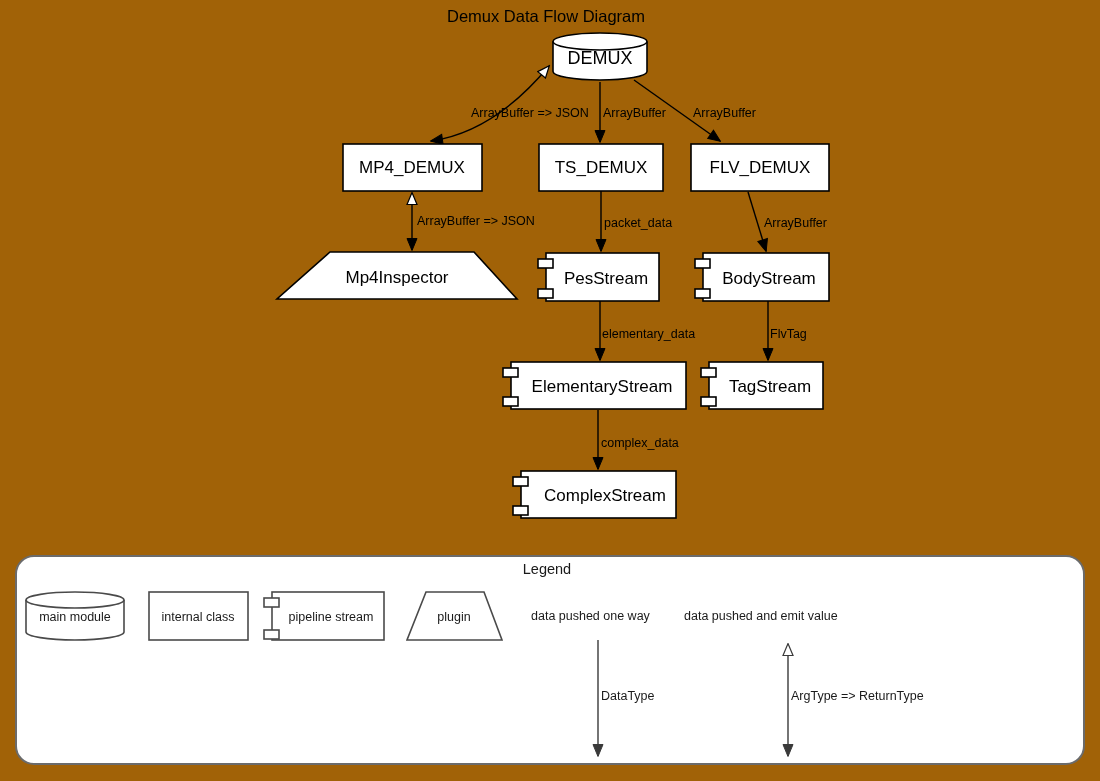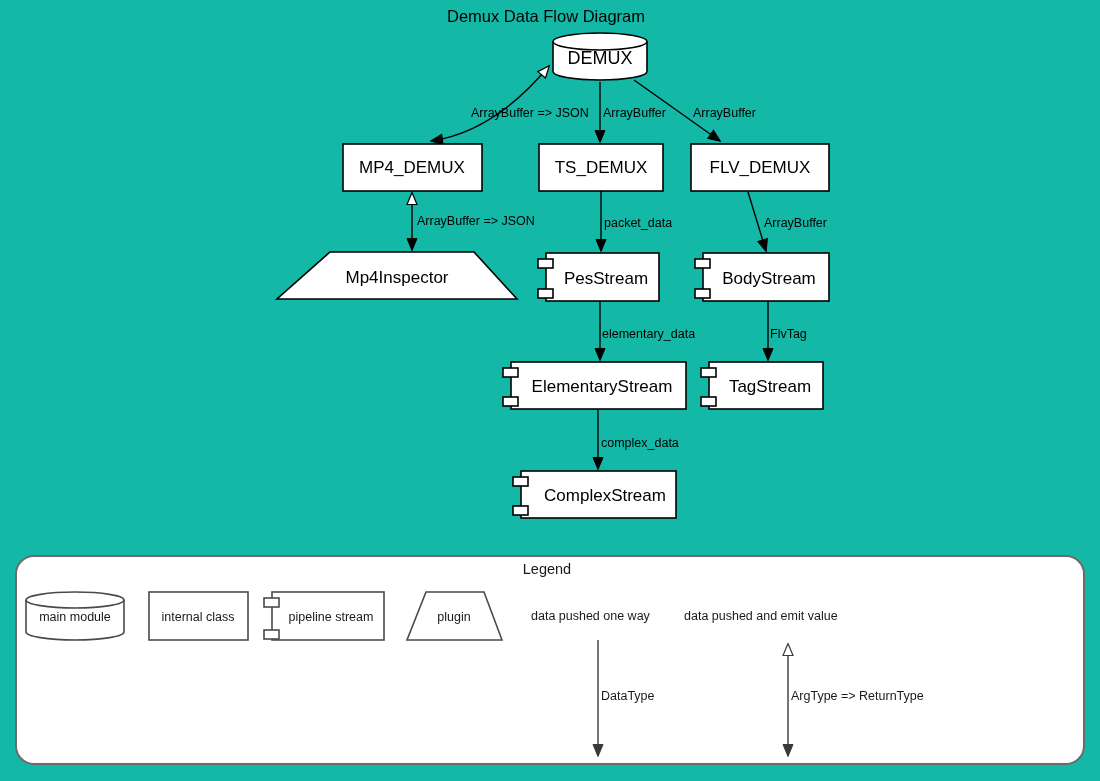--- a/index.html
+++ b/index.html
@@ -8,21 +8,21 @@
     background: #ffffff;
     width: 1100px;
     height: 781px;
     overflow: hidden;
     font-family: "Liberation Sans", sans-serif;
   }
   #canvas {
     position: relative;
     width: 1100px;
     height: 781px;
-    background: #14b8a6;
+    background: #a16207;
   }
   svg { display: block; }
   text {
     fill: #000000;
     font-family: "Liberation Sans", sans-serif;
   }
   .node-label   { font-size: 17px; }
   .demux-label  { font-size: 18px; }
   .edge-label   { font-size: 12.5px; }
   .title-label  { font-size: 16.5px; }

